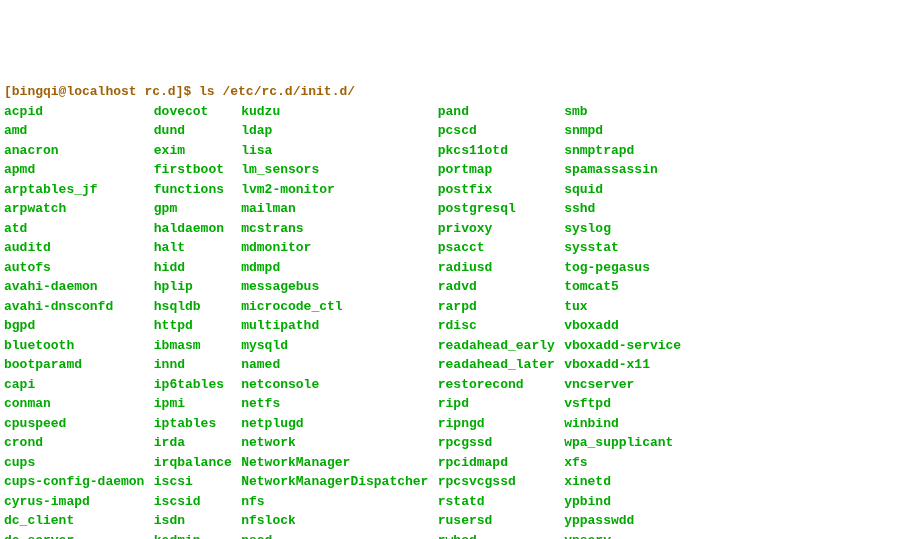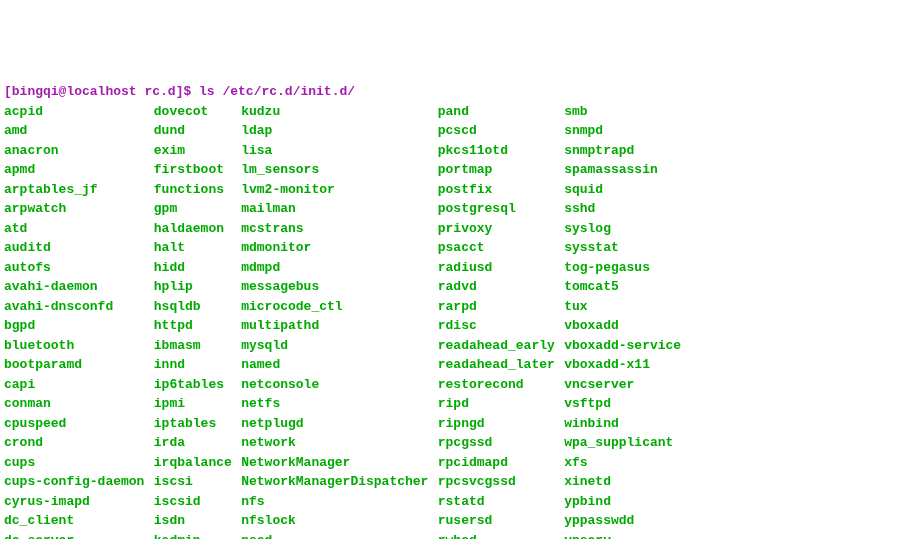--- a/index.html
+++ b/index.html
@@ -5,21 +5,21 @@
     body {
       margin: 0;
       padding: 4px;
       background: #fff;
       font-family: "Courier New", monospace;
       font-size: 13px;
       line-height: 1.5;
       white-space: pre;
       font-weight: bold;
     }
-    .prompt { color: #a21caf; }
+    .prompt { color: #a16207; }
     .columns { display: flex; }
     .col { margin-right: 1.2ch; }
     .entry { color: #00aa00; }
   </style>
 </head>
 <body>
 
 
 
 <span class="prompt"><span>[bingqi@localhost rc.d]$ </span><span>ls /etc/rc.d/init.d/</span></span>

